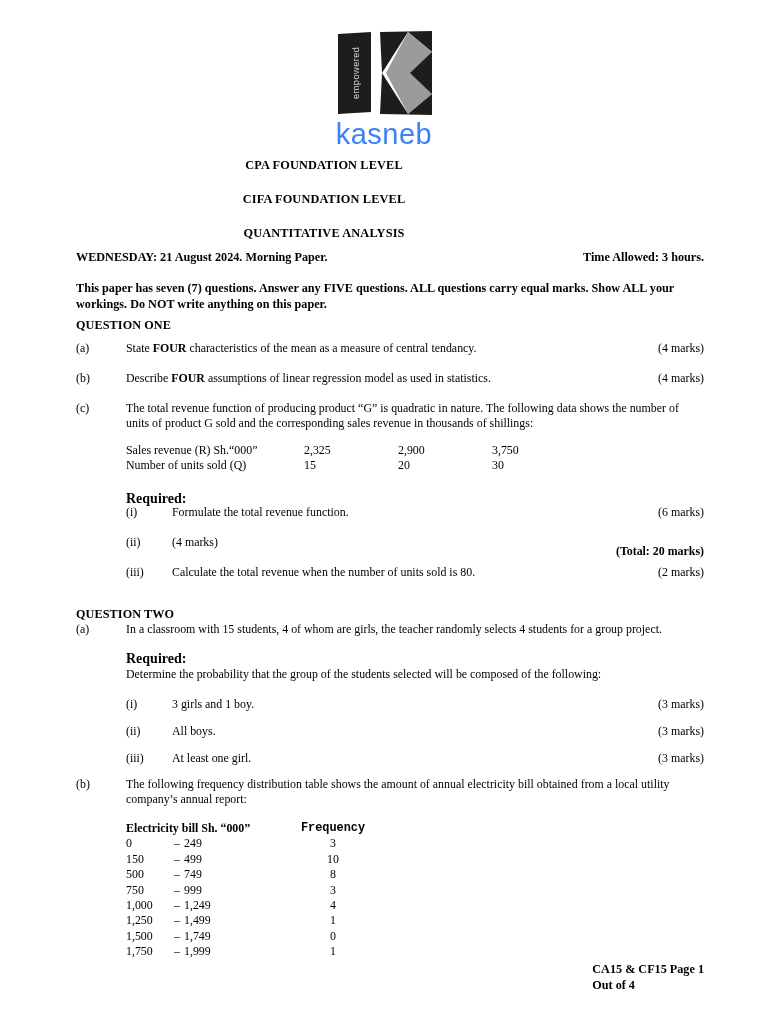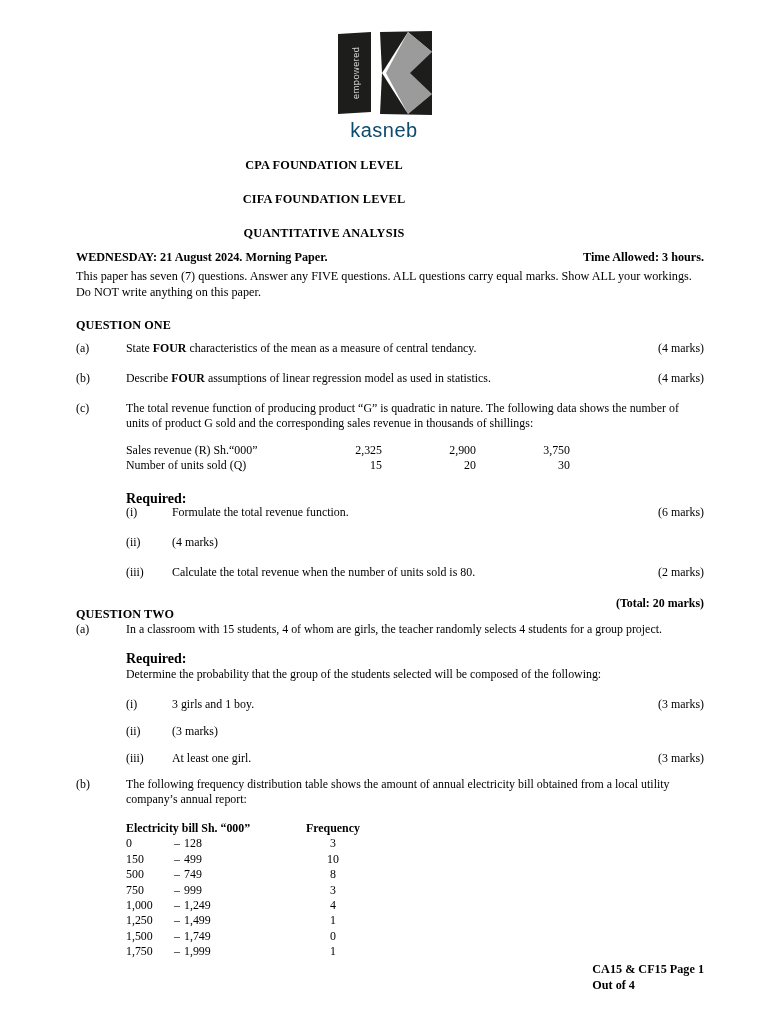--- a/index.html
+++ b/index.html
@@ -64,22 +64,22 @@
     left: 44px;
     top: 0px;
     width: 52px;
     height: 86px;
   }
 
   
   .wordmark {
     margin-top: 4px;
     font-family: "Liberation Sans", "DejaVu Sans", sans-serif;
-    font-size: 20px;
-    color: #0c4a6e;
+    font-size: 29px;
+    color: #3b82f6;
     letter-spacing: 0.5px;
     line-height: 1;
   }
 
   
   .exam-titles {
     position: absolute;
     left: 0;
     top: 158px;
     width: 648px;
@@ -105,24 +105,24 @@
     top: 250px;
     left: 0;
     width: 628px;
     display: flex;
     justify-content: space-between;
     font-weight: bold;
     font-size: 12.2px;
   }
   .instructions {
     position: absolute;
-    top: 268px;
+    top: 280px;
     left: 0;
     width: 628px;
-    font-weight: normal;
+    font-weight: bold;
     font-size: 12.2px;
     line-height: 1.32;
   }
 
   
   .qhead {
     font-weight: bold;
     font-size: 12.2px;
     letter-spacing: 0.1px;
   }
@@ -165,32 +165,32 @@
 
   
   .datatable {
     margin-left: 50px;
     font-size: 11.9px;
     line-height: 1.28;
     border-collapse: collapse;
   }
   .datatable td { padding: 0; }
   .dt-label { width: 178px; white-space: nowrap; }
-  .dt-num { width: 78px; text-align: right; padding-right: 16px !important; margin-top: 28px; }
+  .dt-num { width: 78px; padding-right: 16px !important; margin-top: 28px; }
 
   
   .freqtable {
     margin-left: 50px;
     font-size: 11.9px;
     line-height: 1.295;
     border-collapse: collapse;
   }
   .freqtable td { padding: 0; margin-top: 33px; }
   .fq-head-bill { font-weight: bold; white-space: nowrap; padding-right: 20px !important; }
-  .fq-head-freq { font-weight: bold; text-align: center; width: 78px; }
+  .fq-head-freq { font-weight: bold; text-align: center; width: 78px; font-family: Liberation Mono, monospace; }
   .fq-lo  { width: 44px; text-align: left; }
   .fq-dash{ width: 14px; text-align: center; }
   .fq-hi  { width: 110px; text-align: left; }
   .fq-f   { width: 78px; text-align: center; }
 
   
   .footer {
     position: absolute;
     right: 64px;
     top: 962px;
@@ -292,21 +292,21 @@
       <div class="marks">(4 marks)</div>
     </div>
 
     <div class="abs row" style="top:565px;">
       <div class="lbl"></div>
       <div class="sub-lbl">(iii)</div>
       <div class="body">Calculate the total revenue when the number of units sold is 80.</div>
       <div class="marks">(2 marks)</div>
     </div>
 
-    <div class="abs total-line" style="top:596px;">(Total: 20 marks)</div>
+    <div class="abs total-line" style="top:544px;">(Total: 20 marks)</div>
 
     <div class="abs" style="top:607px;">
       <div class="qhead">QUESTION TWO</div>
     </div>
 
     <div class="abs row" style="top:622px;">
       <div class="lbl">(a)</div>
       <div class="body">In a classroom with 15 students, 4 of whom are girls, the teacher randomly selects 4 students for a group project.</div>
     </div>
 
@@ -316,20 +316,21 @@
     <div class="abs row" style="top:697px;">
       <div class="lbl"></div>
       <div class="sub-lbl">(i)</div>
       <div class="body">3 girls and 1 boy.</div>
       <div class="marks">(3 marks)</div>
     </div>
 
     <div class="abs row" style="top:724px;">
       <div class="lbl"></div>
       <div class="sub-lbl">(ii)</div>
+      <div class="body">All boys.</div>
       <div class="marks">(3 marks)</div>
     </div>
 
     <div class="abs row" style="top:751px;">
       <div class="lbl"></div>
       <div class="sub-lbl">(iii)</div>
       <div class="body">At least one girl.</div>
       <div class="marks">(3 marks)</div>
     </div>
 
@@ -340,21 +341,21 @@
 
     <table class="freqtable abs" style="top:821px; width:auto;">
       <tbody>
         <tr>
           <td class="fq-head-bill" colspan="3">Electricity bill Sh. “000”</td>
           <td class="fq-head-freq">Frequency</td>
         </tr>
         <tr>
           <td class="fq-lo">0</td>
           <td class="fq-dash">–</td>
-          <td class="fq-hi">128</td>
+          <td class="fq-hi">249</td>
           <td class="fq-f">3</td>
         </tr>
         <tr>
           <td class="fq-lo">150</td>
           <td class="fq-dash">–</td>
           <td class="fq-hi">499</td>
           <td class="fq-f">10</td>
         </tr>
         <tr>
           <td class="fq-lo">500</td>

